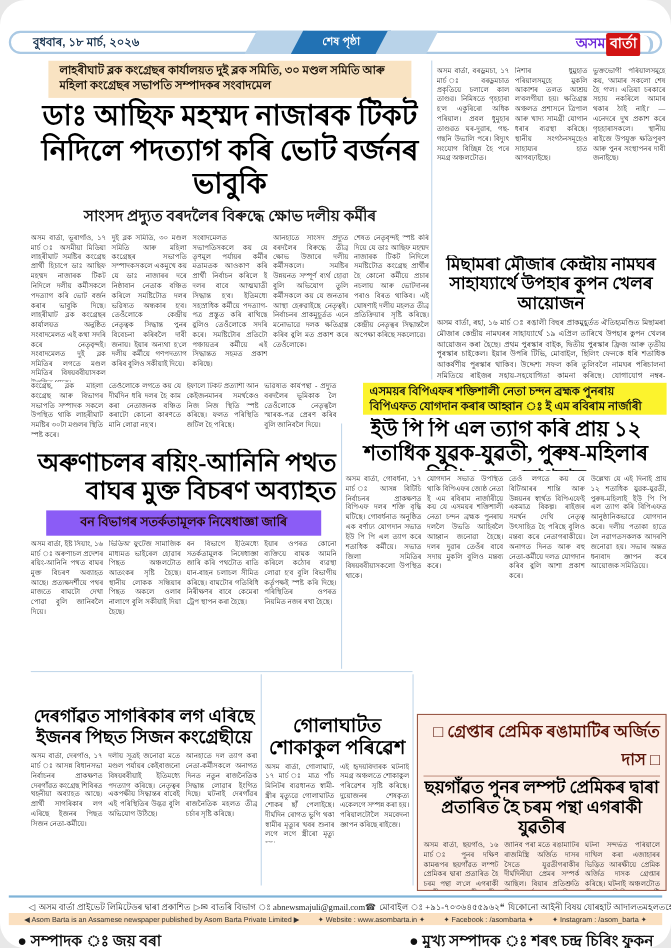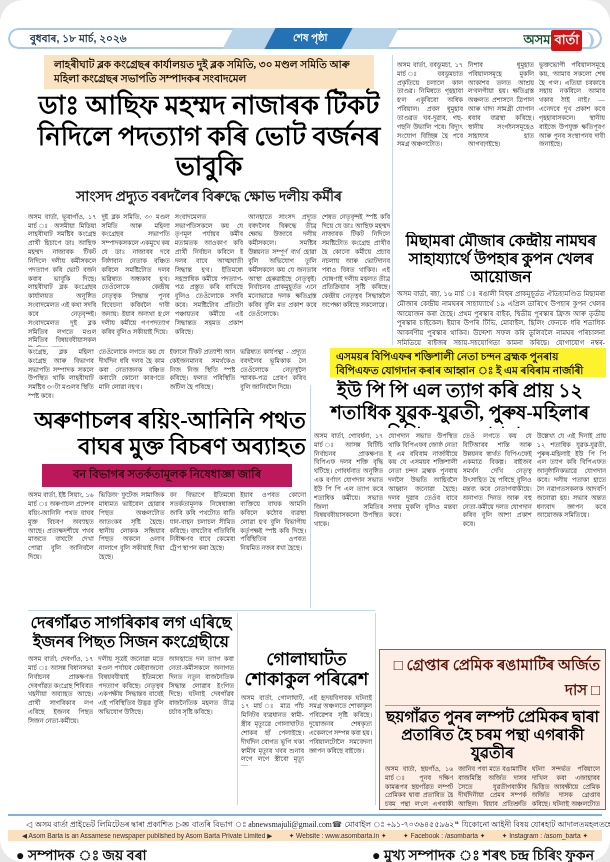--- a/index.html
+++ b/index.html
@@ -24,21 +24,21 @@
   .tab-wing.right { right:0; }
   .tab-center {
     position:absolute; left:42px; top:0; width:80px; height:21px; background:#2272b4;
     transform:skewX(-28deg); display:flex; align-items:center; justify-content:center;
   }
   .tab-center span {
     transform:skewX(28deg); color:#fff; font-size:10px; font-weight:bold;
     font-family:"Liberation Sans", sans-serif; white-space:nowrap;
   }
   .masthead { position:absolute; right:16px; top:30px; display:flex; align-items:center; }
-  .masthead .black-part { font-size:13px; font-weight:bold; color:#14532d; font-family:"Liberation Sans", sans-serif; }
+  .masthead .black-part { font-size:13px; font-weight:bold; color:#6d28d9; font-family:"Liberation Sans", sans-serif; }
   .masthead .red-part {
     font-size:13px; font-weight:bold; color:#fff; background:#d21414;
     padding:0 3px; border-radius:2px; margin-left:1px; font-family:"Liberation Sans", sans-serif;
   }
   .masthead .swoosh {
     width:10px; height:17px; border-right:3px solid #aac9e4; border-radius:0 9px 9px 0; margin-left:2px;
   }
   
   .abs { position:absolute; overflow:hidden; }
   .kicker-a {
@@ -56,21 +56,21 @@
   .hl-g { font-size:17.5px; }
   .hl-h { font-size:15.5px; }
   .cols { display:flex; gap:5px; height:100%; }
   .col { flex:1 1 0; font-size:6.4px; line-height:1.38; text-align:justify; overflow:hidden; color:#222; }
   .wide-body { font-size:6.8px; line-height:1.45; text-align:justify; color:#222; }
   .yellow-box {
     background:#fcf32d; font-weight:bold; font-size:10.5px; line-height:1.3; text-align:left;
     padding:2px 6px; color:#111;
   }
   .pink-kicker {
-    background:#be185d; font-weight:bold; font-size:11.5px; text-align:center;
+    background:#8b5cf6; font-weight:bold; font-size:11.5px; text-align:center;
     padding:2px 8px; color:#2a0a0a; width:250px; margin:0 auto;
   }
   .blue-box {
     background:#2273b5; color:#fff; font-weight:bold; font-size:8.5px; text-align:center;
     padding:2px 4px; font-family:"Liberation Sans", sans-serif;
   }
   .story-h-box {
     border:1.5px solid #9a5a48; background:#fdeee6; padding:3px 5px;
   }
   .kicker-h {
@@ -170,21 +170,21 @@
     <div class="hl hl-e">অৰুণাচলৰ ৰয়িং-আনিনি পথত বাঘৰ মুক্ত বিচৰণ অব্যাহত</div>
     <div class="pink-kicker" style="margin-top:4px;">বন বিভাগৰ সতৰ্কতামূলক নিষেধাজ্ঞা জাৰি</div>
     <div class="cols" style="height:126px; margin-top:4px;">
       <div class="col">অসম বাৰ্তা, ইষ্ট সিয়াং, ১৬ মাৰ্চ ঃ অৰুণাচল প্ৰদেশৰ ৰয়িং-আনিনি পথত বাঘৰ মুক্ত বিচৰণ অব্যাহত আছে। প্ৰত্যক্ষদৰ্শীয়ে পথৰ মাজতে বাঘটো দেখা পোৱা বুলি জানিবলৈ দিয়ে।</div>
       <div class="col">ভিডিঅ' ফুটেজ সামাজিক মাধ্যমত ভাইৰেল হোৱাৰ পিছত অঞ্চলটোত আতংকৰ সৃষ্টি হৈছে। স্থানীয় লোকক সন্ধিয়াৰ পিছত অকলে ওলাব নালাগে বুলি সকীয়াই দিয়া হৈছে।</div>
       <div class="col">বন বিভাগে ইতিমধ্যে সতৰ্কতামূলক নিষেধাজ্ঞা জাৰি কৰি পথটোত ৰাতি যান-বাহন চলাচল সীমিত কৰিছে। বাঘটোৰ গতিবিধি নিৰীক্ষণৰ বাবে কেমেৰা ট্ৰেপ স্থাপন কৰা হৈছে।</div>
       <div class="col">ইয়াৰ ওপৰত কোনো ব্যক্তিয়ে বাঘক আমনি কৰিলে কঠোৰ ব্যৱস্থা লোৱা হ'ব বুলি বিভাগীয় কৰ্তৃপক্ষই স্পষ্ট কৰি দিছে। পৰিস্থিতিৰ ওপৰত নিয়মিত নজৰ ৰখা হৈছে।</div>
     </div>
   </div>
 
-  <div class="abs" style="left:28px; top:614px; width:206px; height:191px;">
+  <div class="abs" style="left:28px; top:643px; width:206px; height:191px;">
     <div class="hl hl-f">দেৰগাঁৱত সাগৰিকাৰ লগ এৰিছে ইজনৰ পিছত সিজন কংগ্ৰেছীয়ে</div>
     <div class="cols" style="height:140px; margin-top:4px;">
       <div class="col">অসম বাৰ্তা, দেৰগাঁও, ১৭ মাৰ্চ ঃ আসন্ন বিধানসভা নিৰ্বাচনৰ প্ৰাকক্ষণত দেৰগাঁৱত কংগ্ৰেছ শিবিৰত খহনীয়া অব্যাহত আছে। প্ৰাৰ্থী সাগৰিকাৰ লগ এৰিছে ইজনৰ পিছত সিজন নেতা-কৰ্মীয়ে।</div>
       <div class="col">দলীয় সূত্ৰই জনোৱা মতে মণ্ডল পৰ্যায়ৰ কেইবাজনো বিষয়ববীয়াই ইতিমধ্যে পদত্যাগ কৰিছে। নেতৃত্বৰ একপক্ষীয় সিদ্ধান্তৰ বাবেই এই পৰিস্থিতিৰ উদ্ভৱ বুলি অভিযোগ উঠিছে।</div>
       <div class="col">আনহাতে দল ত্যাগ কৰা নেতা-কৰ্মীসকলে অনাগত দিনত নতুন ৰাজনৈতিক সিদ্ধান্ত লোৱাৰ ইংগিত দিছে। ঘটনাই দেৰগাঁৱৰ ৰাজনৈতিক মহলত তীব্ৰ চৰ্চাৰ সৃষ্টি কৰিছে।</div>
     </div>
   </div>
 
   <div class="abs" style="left:241px; top:646px; width:131px; height:159px;">
     <div class="hl hl-g" style="margin-top:3px;">গোলাঘাটত শোকাকুল পৰিৱেশ</div>

